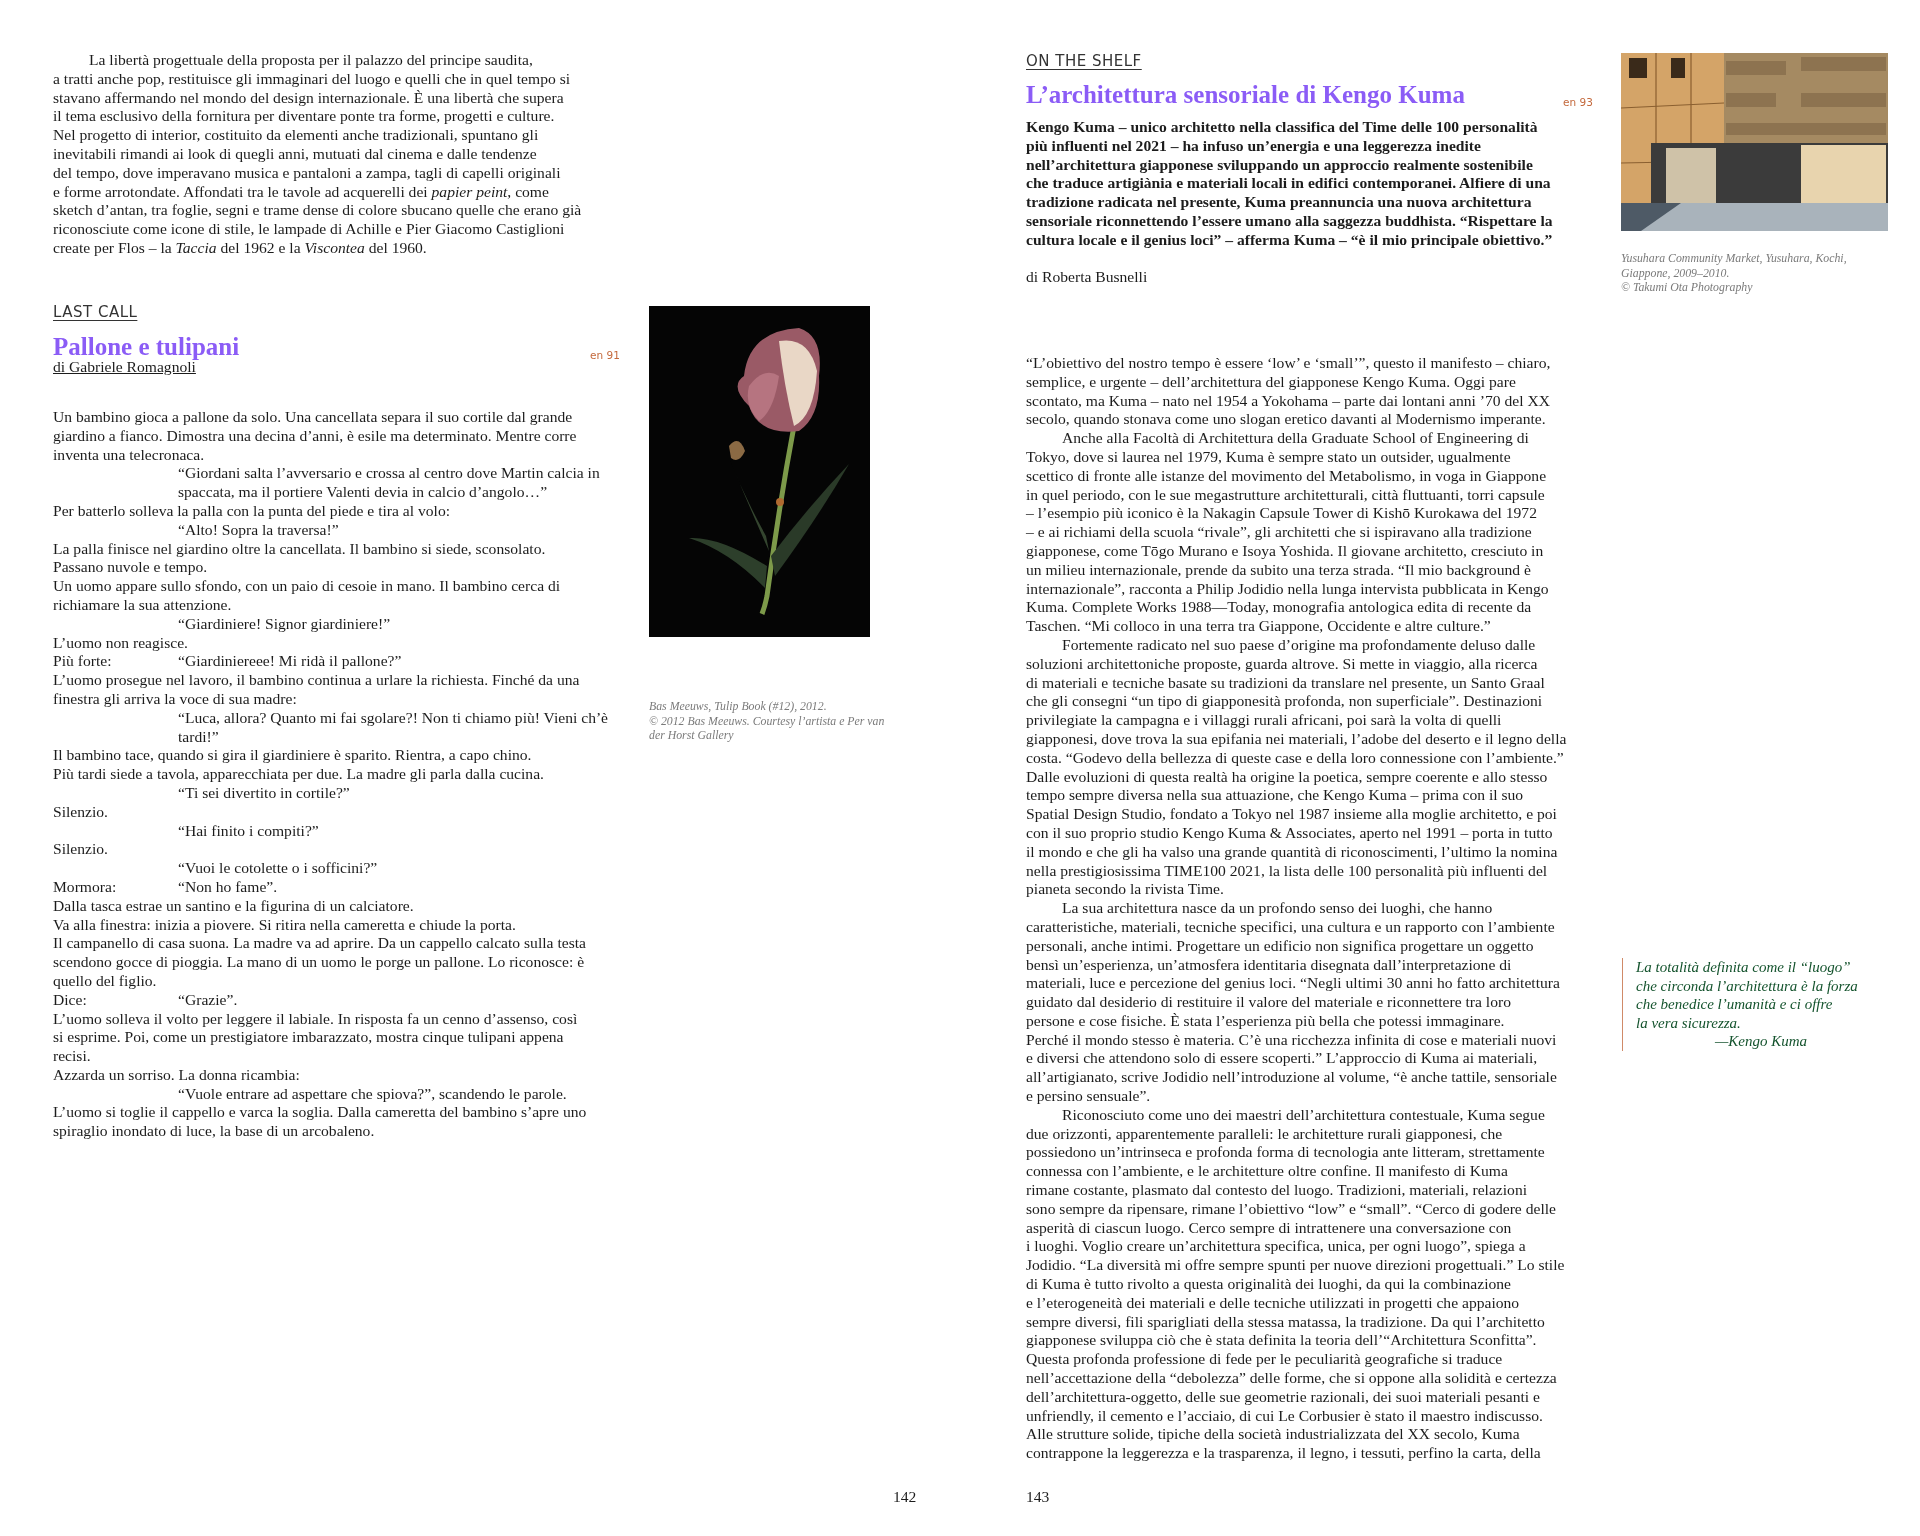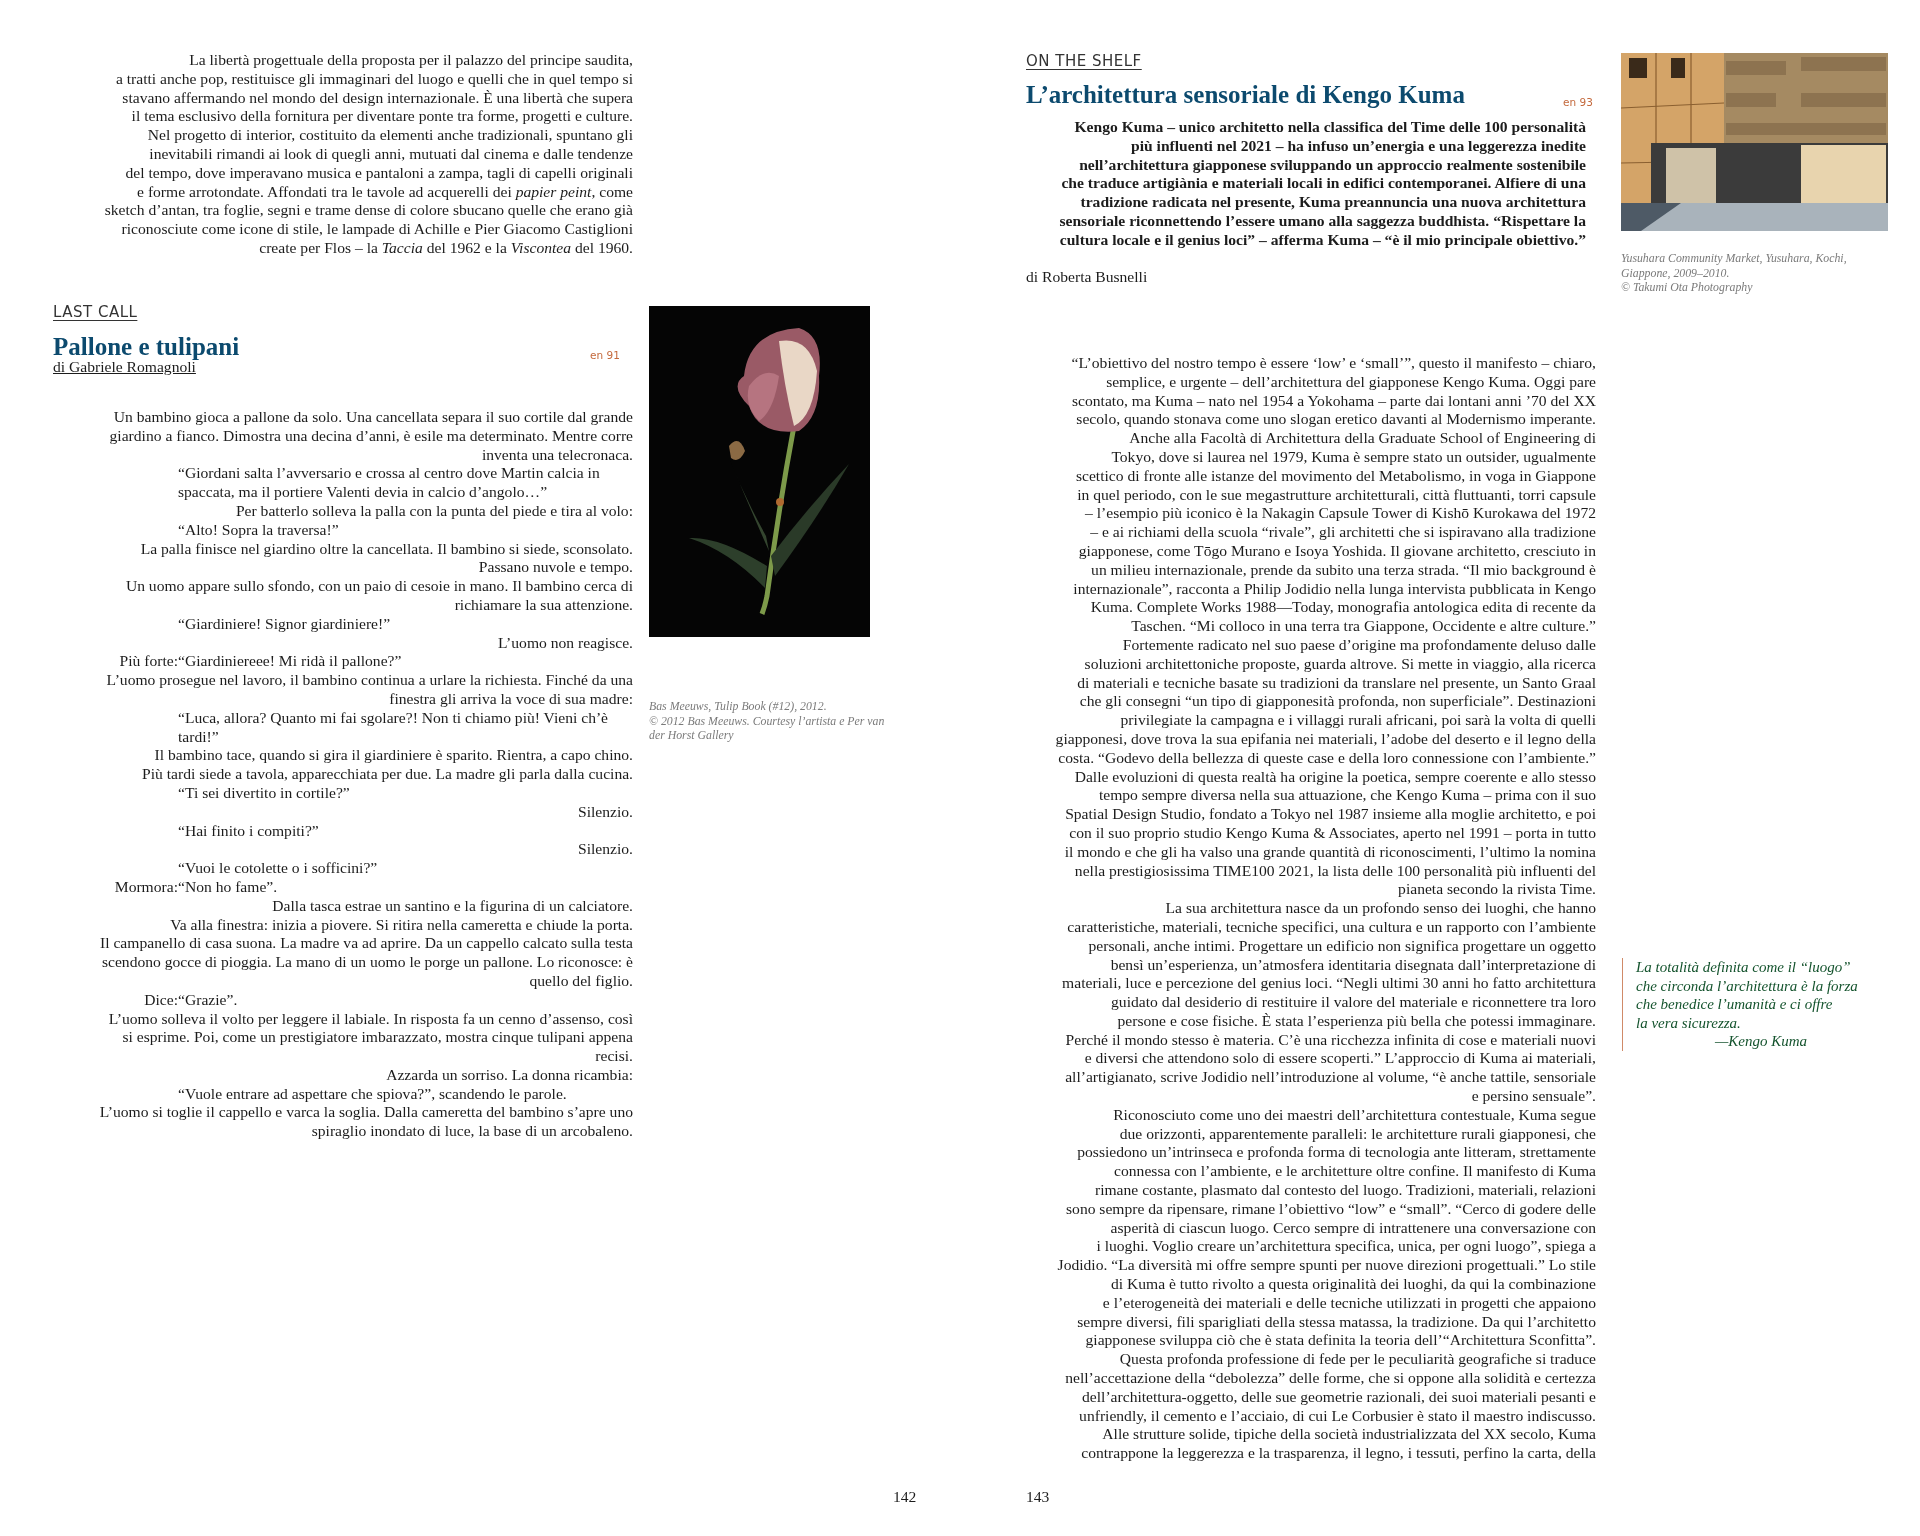--- a/index.html
+++ b/index.html
@@ -1,25 +1,25 @@
 <!DOCTYPE html>
 <html><head>
 <meta charset="utf-8">
 <style>
   html, body { margin: 0; padding: 0; background: #ffffff; }
   body { width: 1920px; height: 1536px; position: relative; overflow: hidden; color: #1c1c1c;
          font-family: "Liberation Serif", "DejaVu Serif", serif; }
-  .p { font-size: 15.6px; line-height: 18.8px; text-align: right; }
+  .p { font-size: 15.6px; line-height: 18.8px; }
   .abs { position: absolute; }
   .ind { text-indent: 36px; }
   .line { white-space: nowrap; }
   .section-label { font-family: "DejaVu Sans", "Liberation Sans", sans-serif; font-size: 15px; letter-spacing: 0.5px;
                    text-decoration: underline; text-underline-offset: 3px; color: #333; }
   .en-ref { font-family: "DejaVu Sans", "Liberation Sans", sans-serif; font-weight: normal; font-size: 10.5px; color: #c4693c; margin-top: 39px; }
-  .title { font-weight: bold; font-size: 25px; line-height: 30px; color: #0c4a6e; }
+  .title { font-weight: bold; font-size: 25px; line-height: 30px; color: #8b5cf6; }
   .byline { font-size: 15.6px; }
   .caption { font-style: italic; font-size: 11.8px; line-height: 14.5px; color: #7a7a7a; }
   .dlg { display: flex; }
   .dlg .lead { width: 125px; flex: none; }
   .pull { color: #14532d; font-style: italic; font-size: 15px; line-height: 18.5px; border-left: 1.5px solid #d08a68; padding-left: 13px; }
   .pull .attr { text-align: center; padding-right: 10px; }
   .pagenum { font-size: 15.6px; }
   .photo { overflow: hidden; }
   i, em { font-style: italic; }
 </style>

